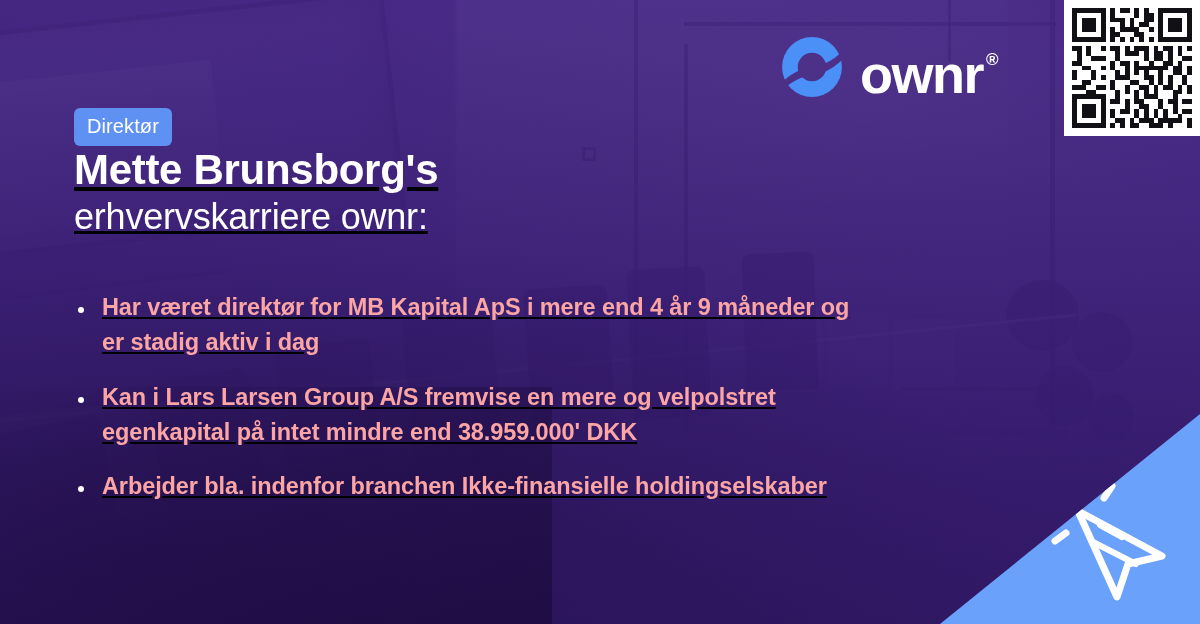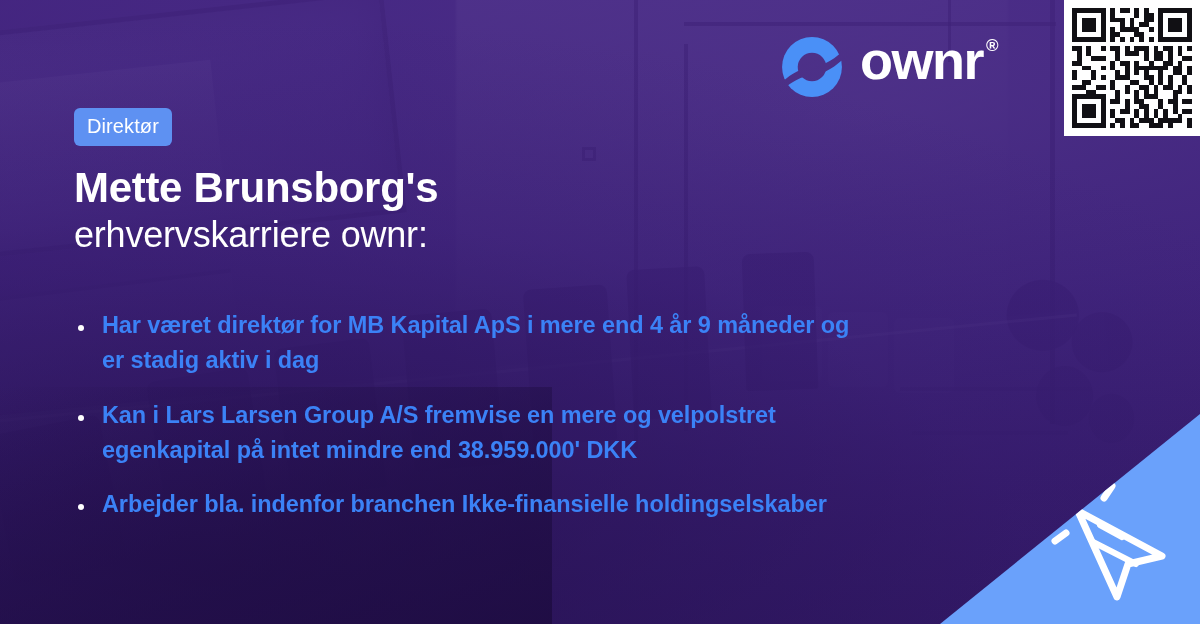--- a/index.html
+++ b/index.html
@@ -131,59 +131,59 @@
     position:absolute; right:0; top:0;
     width:136px; height:136px;
     background:#ffffff;
     padding:8px;
   }
   .qr svg{ display:block; width:100%; height:100%; }
 
   
   .logo{
     position:absolute; left:778px; top:33px;
-    display:flex; align-items:flex-start; gap:14px;
+    display:flex; align-items:flex-end; gap:14px;
   }
   .logo-mark{ width:68px; height:68px; flex:0 0 68px; }
   .logo-mark svg{ display:block; width:100%; height:100%; }
   .logo-word{
     display:flex; align-items:flex-start;
     color:#ffffff;
     font-size:54px;
     font-weight:700;
     letter-spacing:-1.5px;
     line-height:1;
   }
   .logo-reg{ font-size:17px; font-weight:700; margin-top:4px; margin-left:3px; }
 
   
-  .content{ position:absolute; left:74px; top:108px; width:930px; }
+  .content{ position:absolute; left:74px; top:108px; width:930px;text-decoration:underline; }
 
   .badge{
     display:inline-block;
     background:#5e91f2;
     color:#ffffff;
     font-size:20px;
     line-height:1;
     padding:8px 13px 10px;
     border-radius:6px;
     letter-spacing:.1px;
   }
 
-  .headline{ margin-top:18px; color:#ffffff; }
+  .headline{ color:#ffffff; }
   .headline .l1{
     font-size:42px; font-weight:700; line-height:1.12;
     letter-spacing:-.3px;
   }
   .headline .l2{
     font-size:36px; font-weight:400; line-height:1.2;
     letter-spacing:-.2px; margin-top:2px;
   }
 
-  .bullets{ margin-top:52px; list-style:none; color:#3b82f6; }
+  .bullets{ margin-top:52px; list-style:none; color:#fca5a5; }
   .bullets li{
     position:relative;
     padding-left:28px;
     font-size:23.5px;
     font-weight:700;
     line-height:1.48;
     letter-spacing:-.1px;
     margin-bottom:20px;
     max-width:800px;
   }

